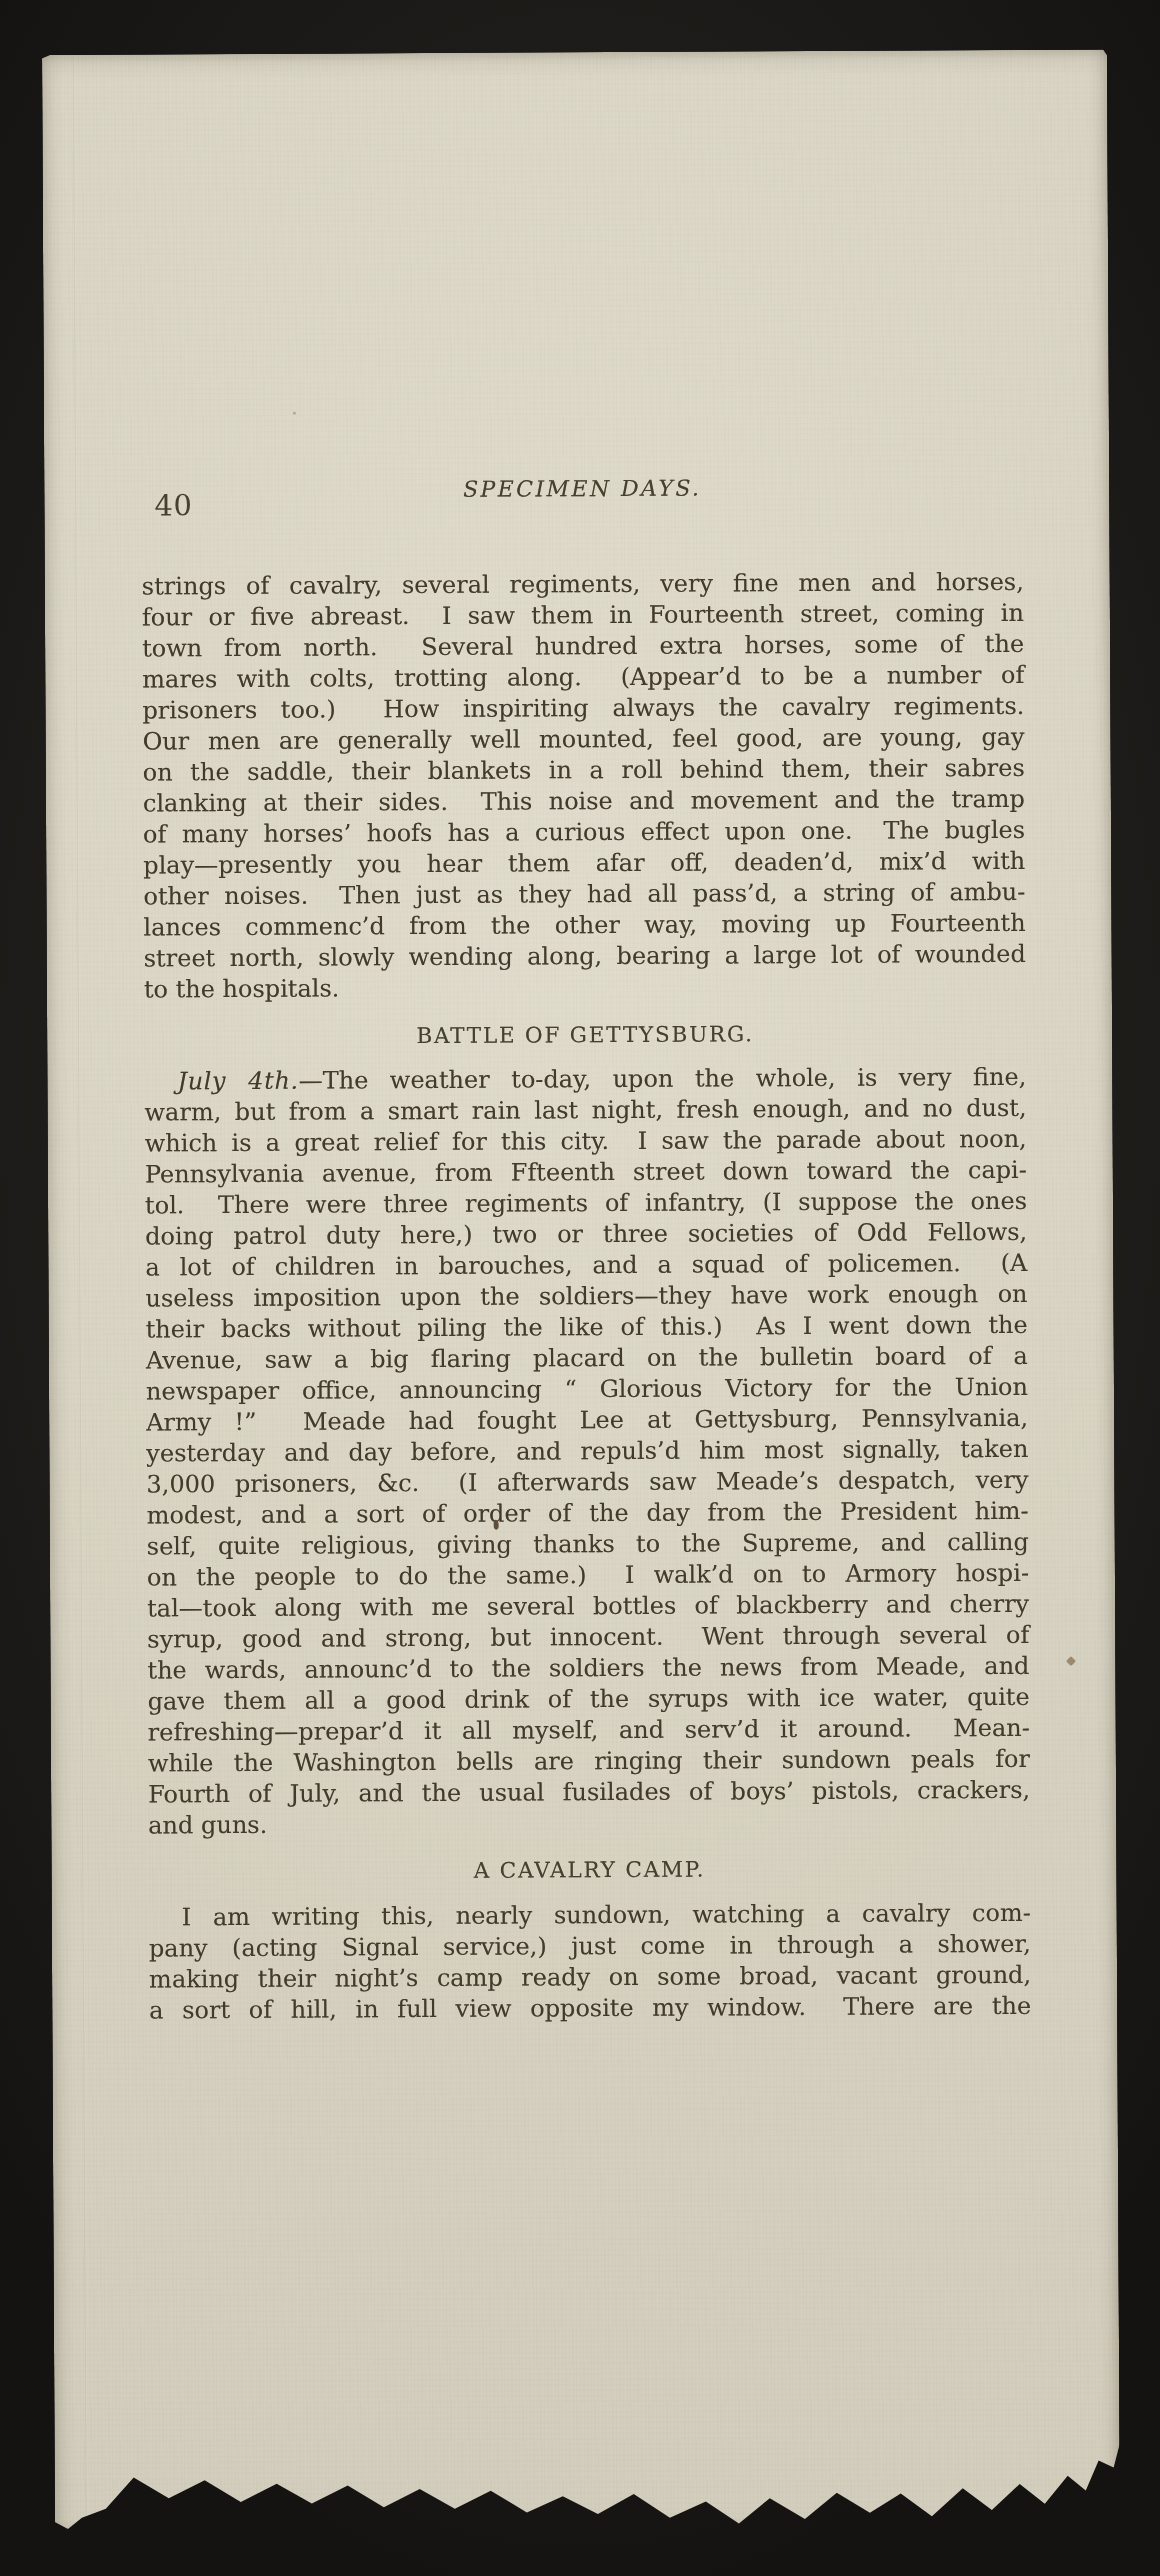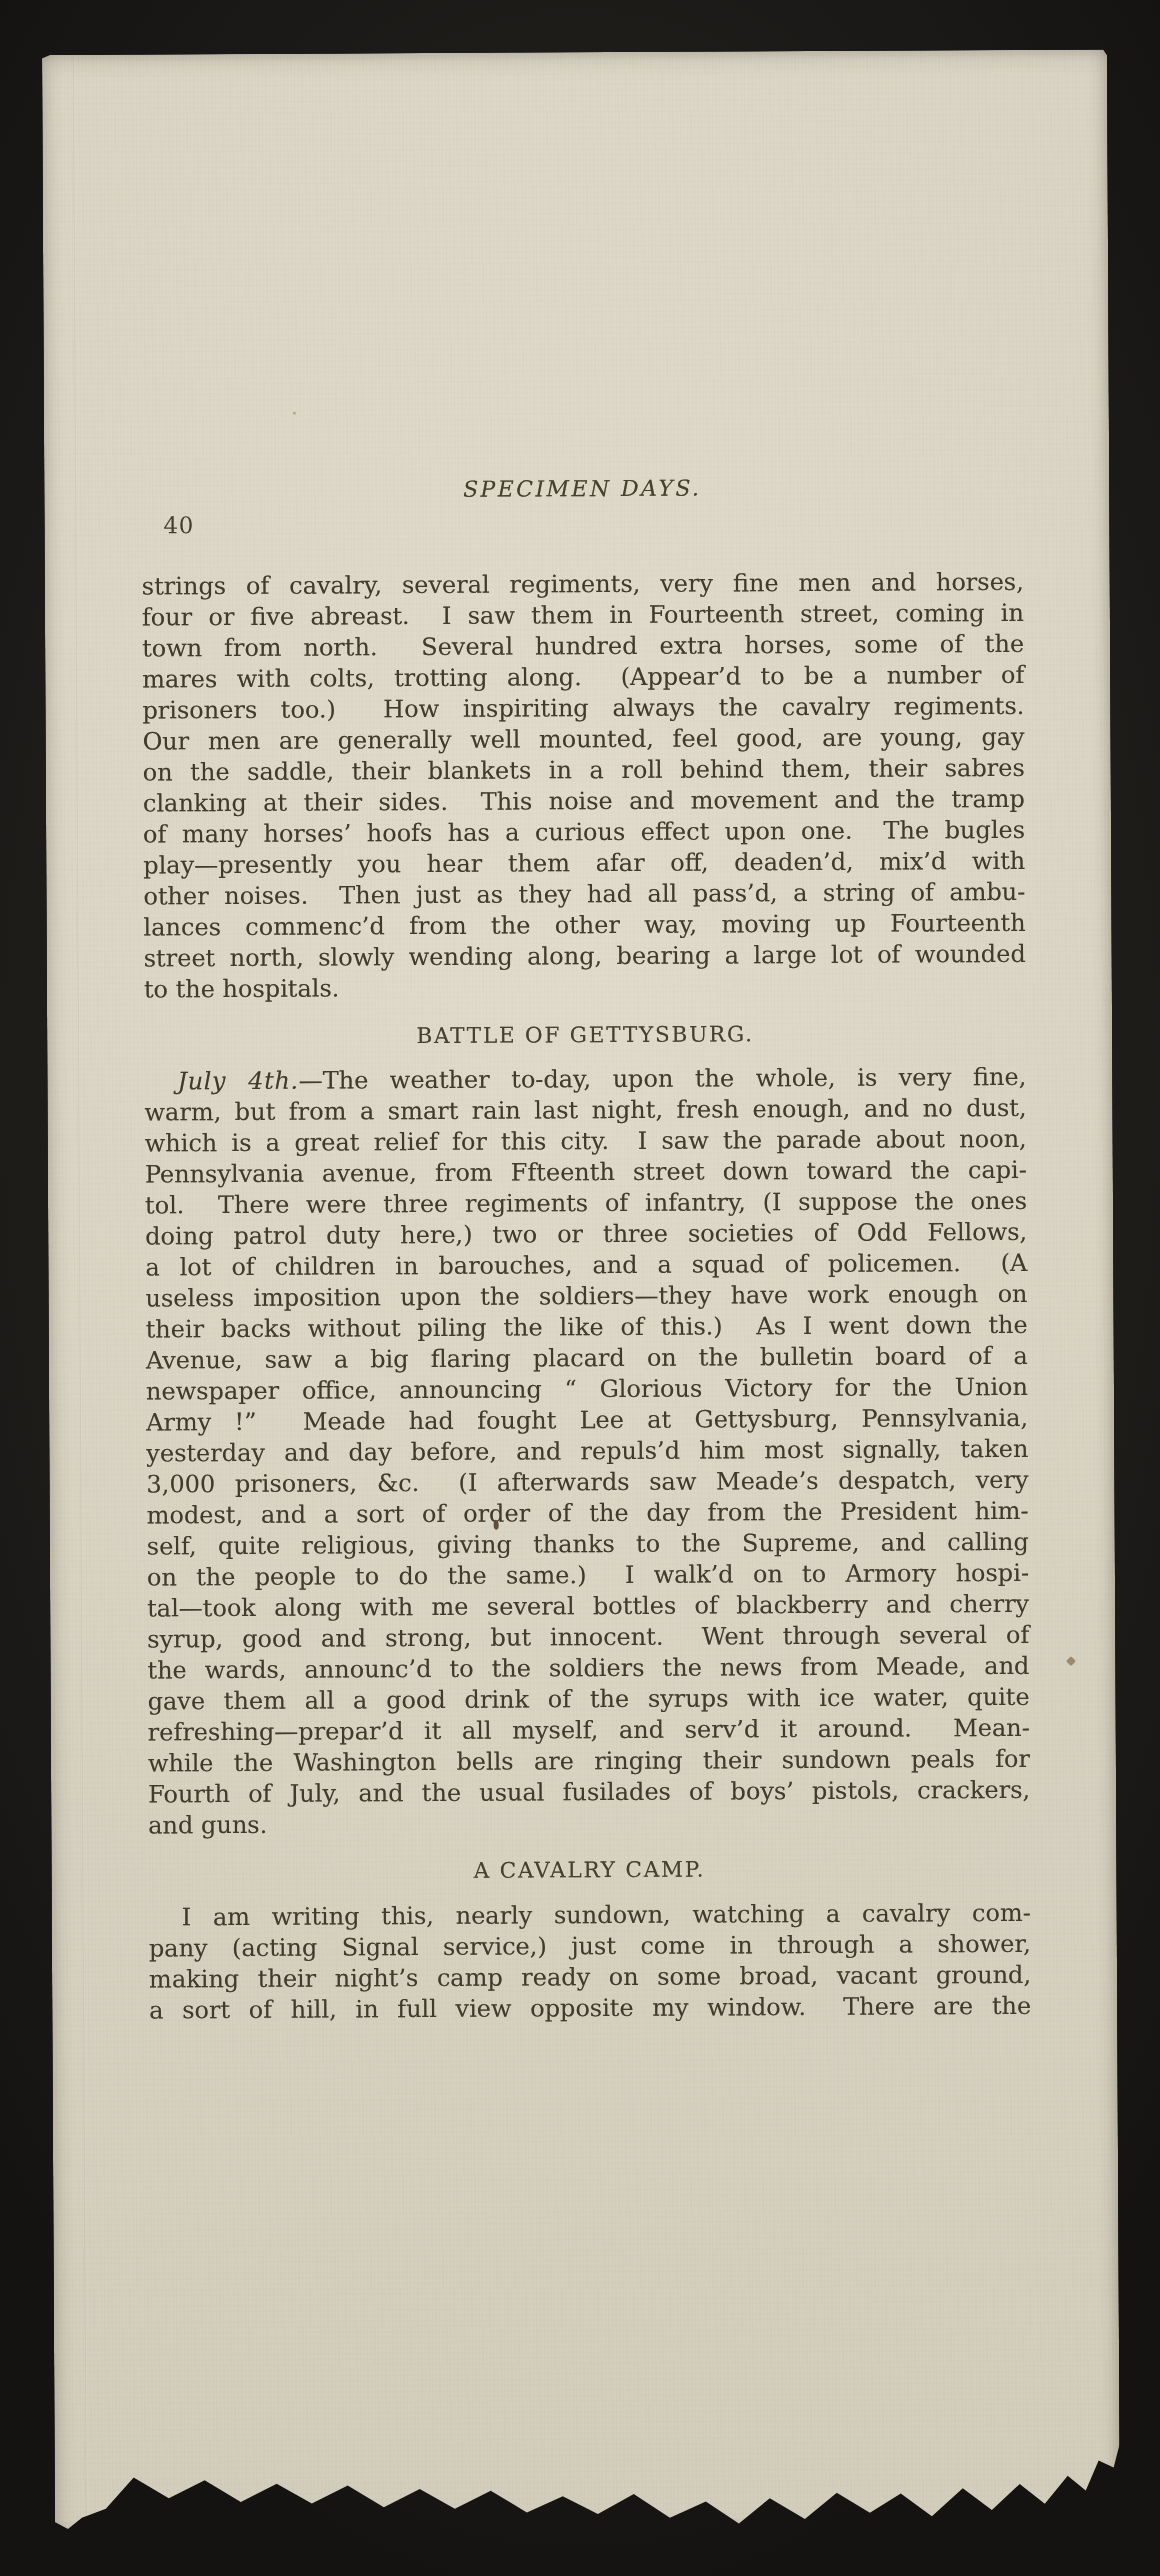--- a/index.html
+++ b/index.html
@@ -42,22 +42,22 @@
 
   
   .crease {
     position: absolute; left: 31px; top: 0; bottom: 0; width: 3px;
     background: linear-gradient(90deg, rgba(70,60,45,0.10), rgba(255,255,255,0.10), rgba(0,0,0,0));
   }
 
   
   .page-header { position: absolute; top: 424px; left: 97px; width: 882px; height: 42px; }
   .pagenum {
-    position: absolute; left: 22px; top: 9.5px;
-    font-size: 23px; color: #45402f; letter-spacing: 0.6px; margin-top: 24px;
+    position: absolute; left: 13px; top: 9.5px;
+    font-size: 29px; color: #45402f; letter-spacing: 0.6px;
   }
   .running-title {
     position: absolute; left: 0; right: 0; top: 0;
     text-align: center;
     font-style: italic;
     font-size: 22px;
     letter-spacing: 2.4px;
     color: #46402f;
     text-shadow: 0 0 0.6px rgba(70,64,47,0.45);
   }

